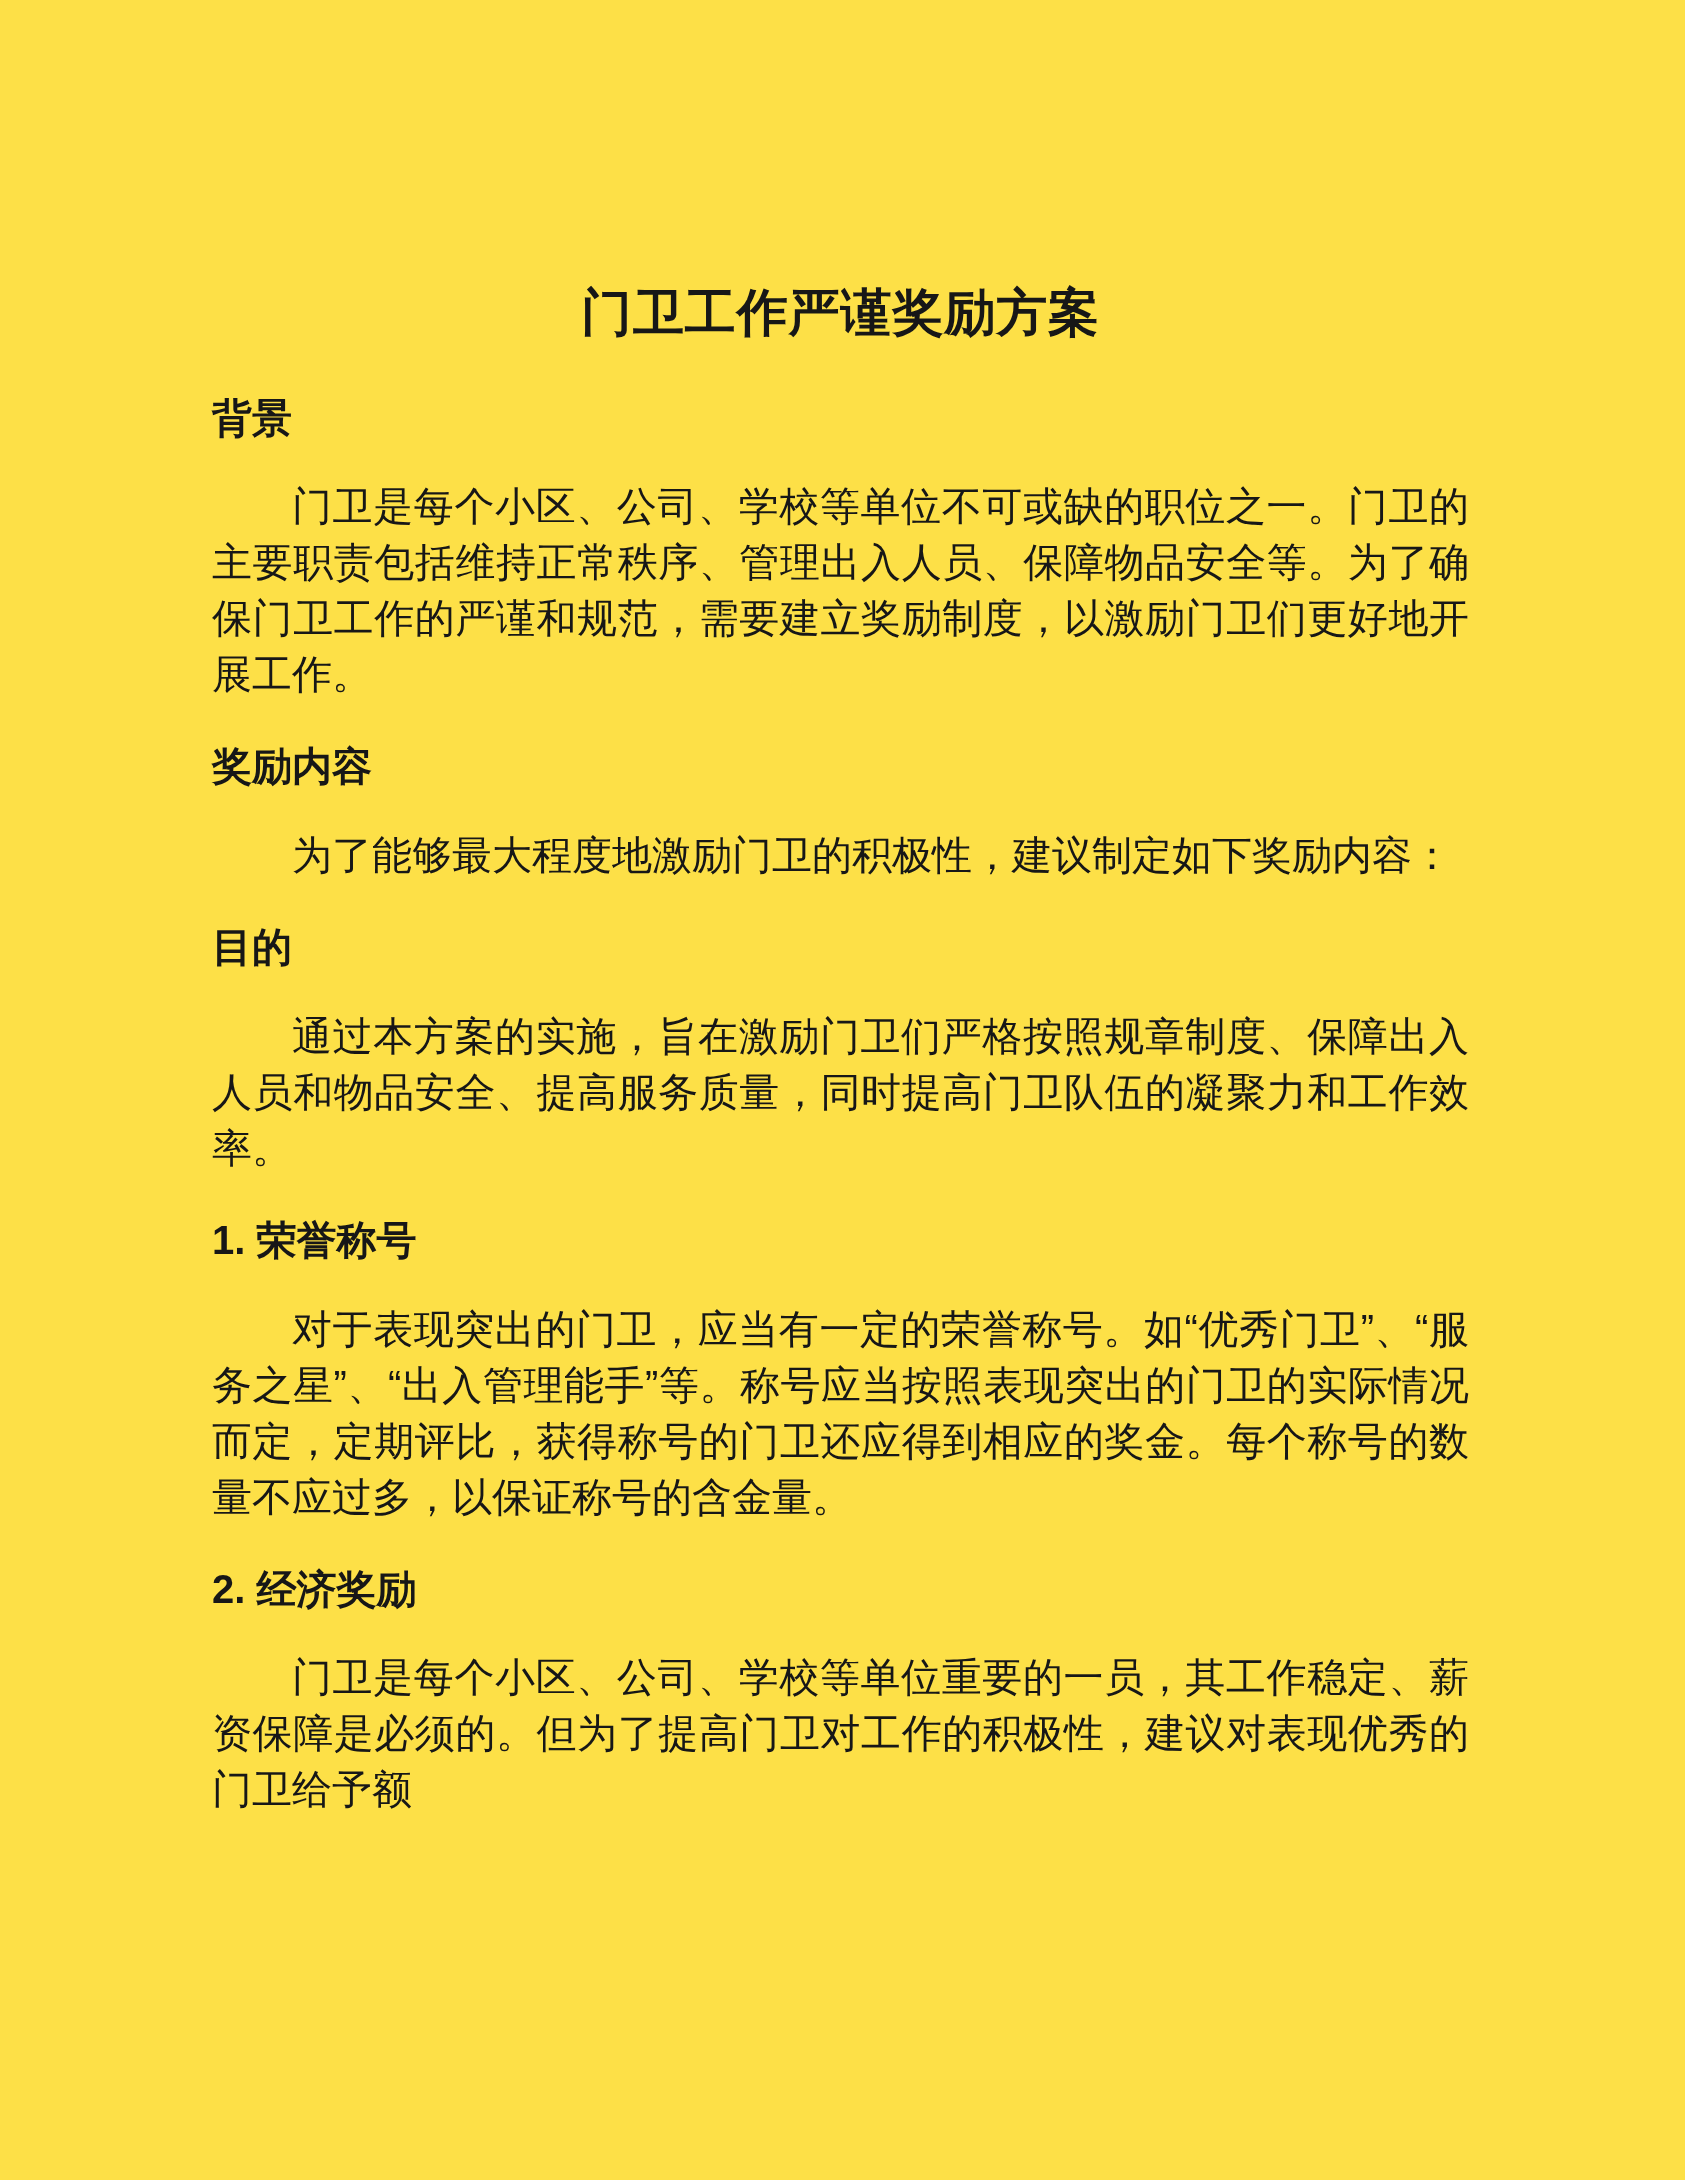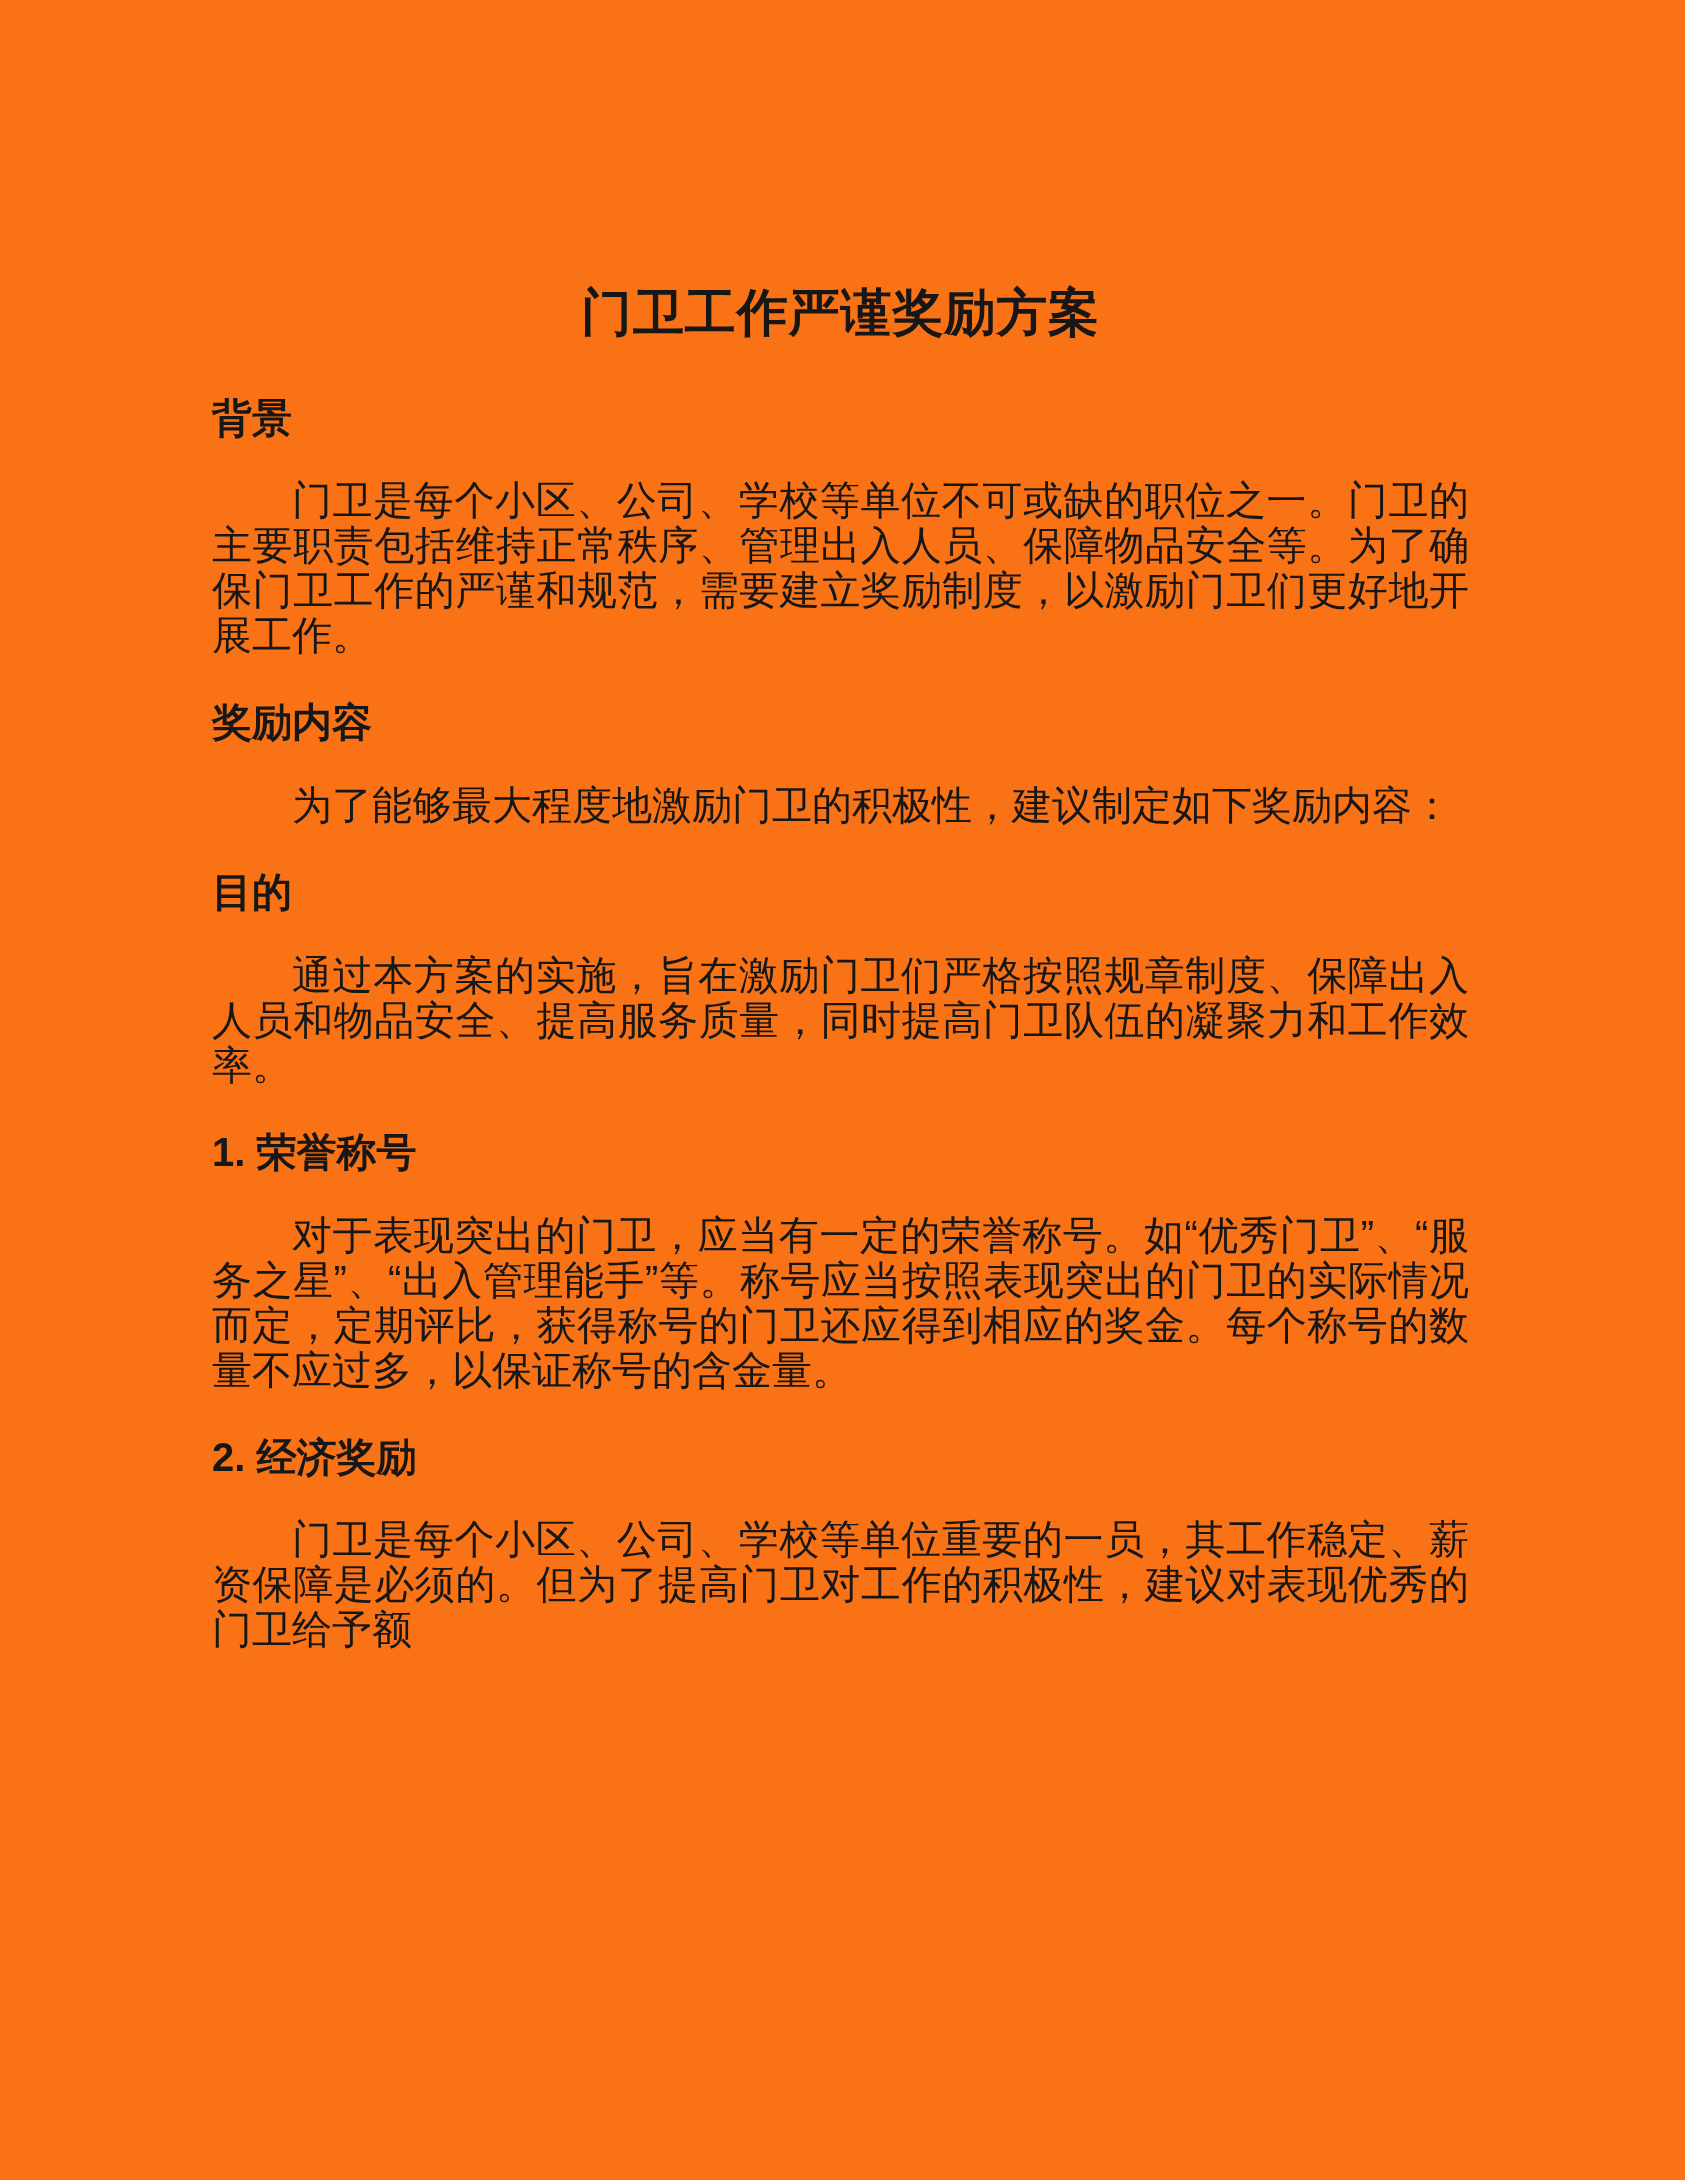--- a/index.html
+++ b/index.html
@@ -5,21 +5,21 @@
   html, body {
     margin: 0;
     padding: 0;
     background: #ffffff;
   }
   .page {
     position: relative;
     width: 1685px;
     height: 2180px;
     box-sizing: border-box;
-    background: #f97316;
+    background: #fde047;
     color: #171717;
     font-family: "Liberation Sans", "DejaVu Sans", sans-serif;
     padding: 272px 202px 0 198px;
     overflow: hidden;
   }
   .doc-title {
     margin: 0 0 23px 0;
     font-size: 51px;
     line-height: 81px;
     font-weight: 700;
@@ -29,21 +29,21 @@
   .doc-heading {
     margin: 24.6px 0 19.3px 0;
     font-size: 40px;
     line-height: 81px;
     font-weight: 700;
     text-align: left;
   }
   .doc-paragraph {
     margin: 0;
     font-size: 40px;
-    line-height: 45px;
+    line-height: 56px;
     font-weight: 400;
     text-align: justify;
     text-justify: inter-character;
     text-indent: 2em;
     word-break: break-all;
   }
   .doc-section {
     margin: 14px;
   }
 </style>

